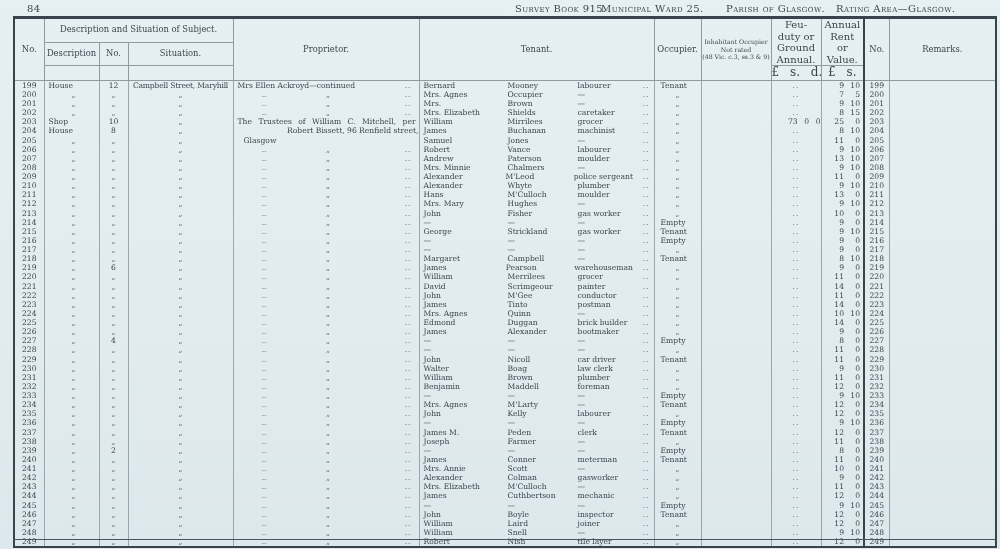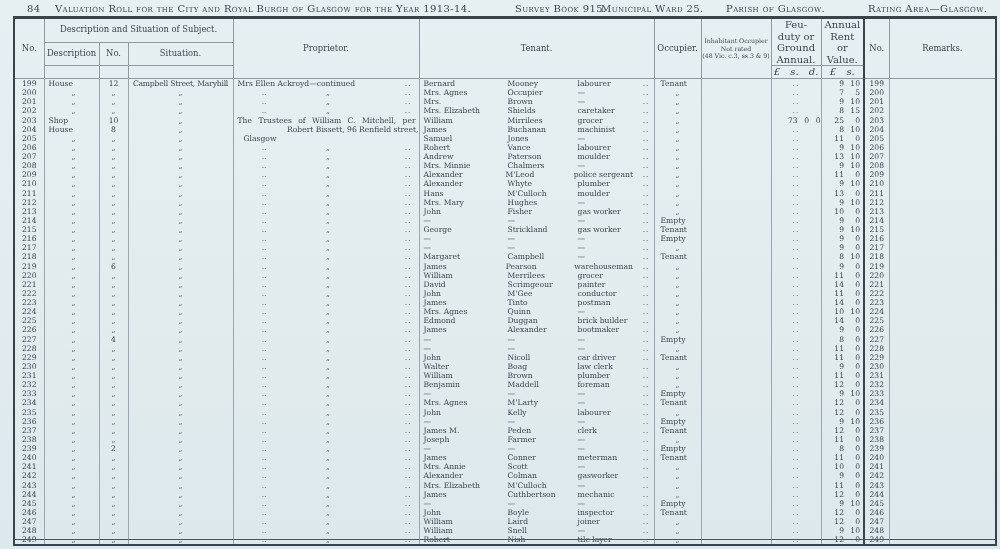--- a/index.html
+++ b/index.html
@@ -13,40 +13,40 @@
   .page{position:absolute;inset:0;}
   
   .topline{position:absolute;top:3px;left:0;width:1000px;height:14px;font-size:10px;
     font-variant-caps:small-caps;letter-spacing:.4px;white-space:nowrap;}
   .topline span{position:absolute;top:0;}
   .pagenum{left:27px;}
   .t-title{left:55px;}
   .t-survey{left:515px;}
   .t-ward{left:601px;}
   .t-parish{left:726px;}
-  .t-rating{left:868px;}
+  .t-rating{left:836px;}
   
   table{
     position:absolute;left:13px;top:16px;width:982px;
     border-collapse:collapse;table-layout:fixed;
     border:2px solid #39434c;border-top-width:3px;
   }
   .bottom-rule{position:absolute;left:13px;top:539px;width:982px;height:1px;background:#4a545d;}
   th,td{padding:0;margin:0;overflow:hidden;white-space:nowrap;}
   thead th{
     border:1px solid #8f9ba3;font-weight:normal;
     font-size:8.4px;line-height:1.15;text-align:center;vertical-align:middle;color:#3b454e;
   }
   thead tr:nth-child(1){height:19px;}
   thead tr:nth-child(2){height:18px;}
   thead tr:nth-child(3){height:13px;}
   thead{border-bottom:1px solid #6e7a82;}
   th.h-inhab{font-size:6.2px;line-height:1.25;}
   th.h-feu,th.h-rent{font-size:10px;white-space:normal;padding:0 3px;margin-top:16px;}
-  th.units{font-size:10px;word-spacing:7px;font-style:italic;}
+  th.units{font-size:12px;word-spacing:7px;}
   th.blank{border-top:1px solid #8f9ba3;}
   th.hv{border-left:2px solid #39434c;}
   
   tbody td{
     border-left:1px solid #9aa6ad;border-right:1px solid #9aa6ad;
     font-size:7.6px;line-height:9.1px;height:9.14px;vertical-align:middle;
   }
   tbody tr{height:9.14px;}
   .c-no1,.c-no2,.c-dno{text-align:center;}
   .c-no2{border-left:2px solid #39434c !important;}
@@ -87,21 +87,20 @@
   .rent-flex{display:flex;width:100%;}
   .rl{flex:1;text-align:right;}
   .rs{width:16px;text-align:right;margin-right:3px;}
 </style>
 </head>
 <body>
 
 <div class="page">
   <div class="topline">
     <span class="pagenum">84</span>
-    <span class="t-title">Valuation Roll for the City and Royal Burgh of Glasgow for the Year 1913-14.</span>
     <span class="t-survey">Survey Book 915.</span>
     <span class="t-ward">Municipal Ward 25.</span>
     <span class="t-parish">Parish of Glasgow.</span>
     <span class="t-rating">Rating Area—Glasgow.</span>
   </div>
 
   <table>
     <colgroup>
       <col style="width:30px">
         <col style="width:55px">

